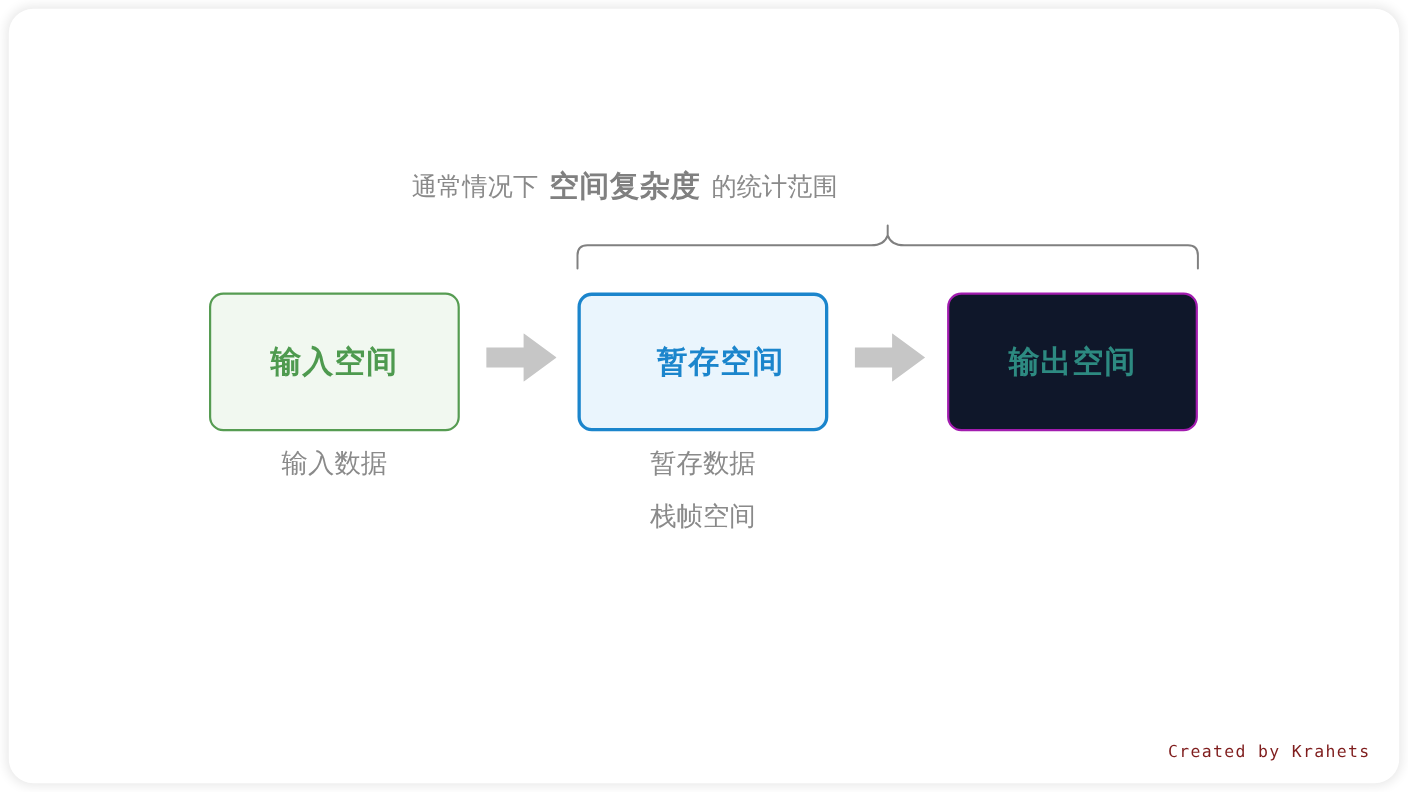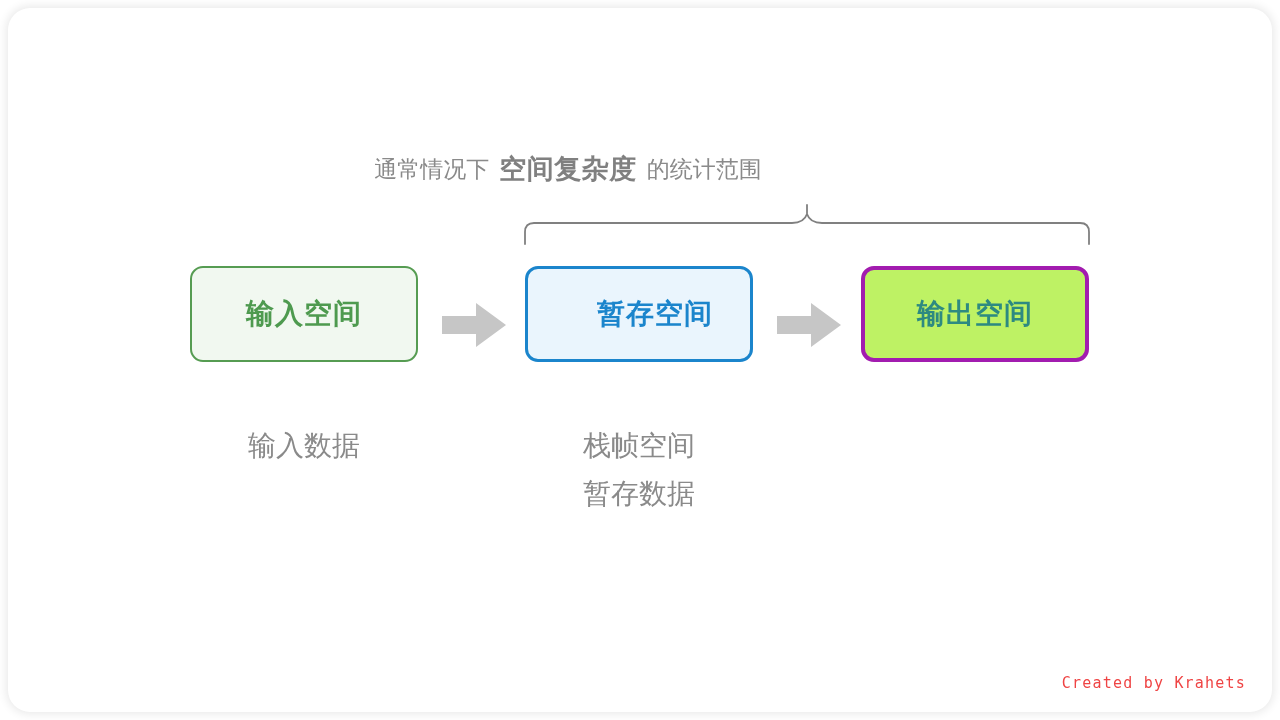--- a/index.html
+++ b/index.html
@@ -63,21 +63,21 @@
     left: 515px;
     top: 196px;
     width: 585px;
     height: 56px;
   }
 
   
   .box {
     position: absolute;
     top: 266px;
-    height: 96px;
+    height: 126px;
     border-radius: 13px;
     box-sizing: border-box;
     display: flex;
     align-items: center;
     justify-content: center;
     font-size: 28px;
     font-weight: bold;
     letter-spacing: 1px;
   }
 
@@ -94,56 +94,56 @@
     width: 228px;
     background: #eaf5fd;
     border: 3px solid #1b85cc;
     color: #1b85cc;
     padding-left: 32px;
   }
 
   .box-output {
     left: 861px;
     width: 228px;
-    background: #bef264;
-    border: 4px solid #a21caf;
+    background: #0f172a;
+    border: 2px solid #a21caf;
     color: #2d8a81;
   }
 
   
   .arrow {
     position: absolute;
     top: 303px;
     width: 64px;
     height: 44px;
   }
   .arrow-1 { left: 442px; }
   .arrow-2 { left: 777px; }
 
   
   .labels {
     position: absolute;
-    top: 422px;
+    top: 398px;
     width: 228px;
     text-align: center;
     color: #8a8a8a;
-    font-size: 28px;
+    font-size: 24px;
     line-height: 48px;
   }
   .labels-input  { left: 190px; }
   .labels-temp   { left: 525px; }
   .labels-output { left: 861px; }
   .labels div { white-space: nowrap; }
 
   
   .watermark {
     position: absolute;
     right: 34px;
     bottom: 28px;
-    color: #ef4444;
+    color: #7f1d1d;
     font-family: "DejaVu Sans Mono", "Liberation Mono", monospace;
     font-size: 15px;
     letter-spacing: 1.2px;
     white-space: nowrap;
   }
 </style>
 </head>
 <body>
 
 <div id="stage">
@@ -182,20 +182,20 @@
     <svg width="64" height="44" viewBox="0 0 64 44" xmlns="http://www.w3.org/2000/svg">
       <path d="M0 13 L34 13 L34 0 L64 22 L34 44 L34 31 L0 31 Z" fill="#c6c6c6"></path>
     </svg>
   </div>
 
   <div class="labels labels-input">
     <div>输入数据</div>
   </div>
 
   <div class="labels labels-temp">
+    <div>暂存数据</div>
     <div>栈帧空间</div>
-    <div>暂存数据</div>
   </div>
 
 
   <div class="watermark">Created by Krahets</div>
 
 </div>
 
 </body></html>

